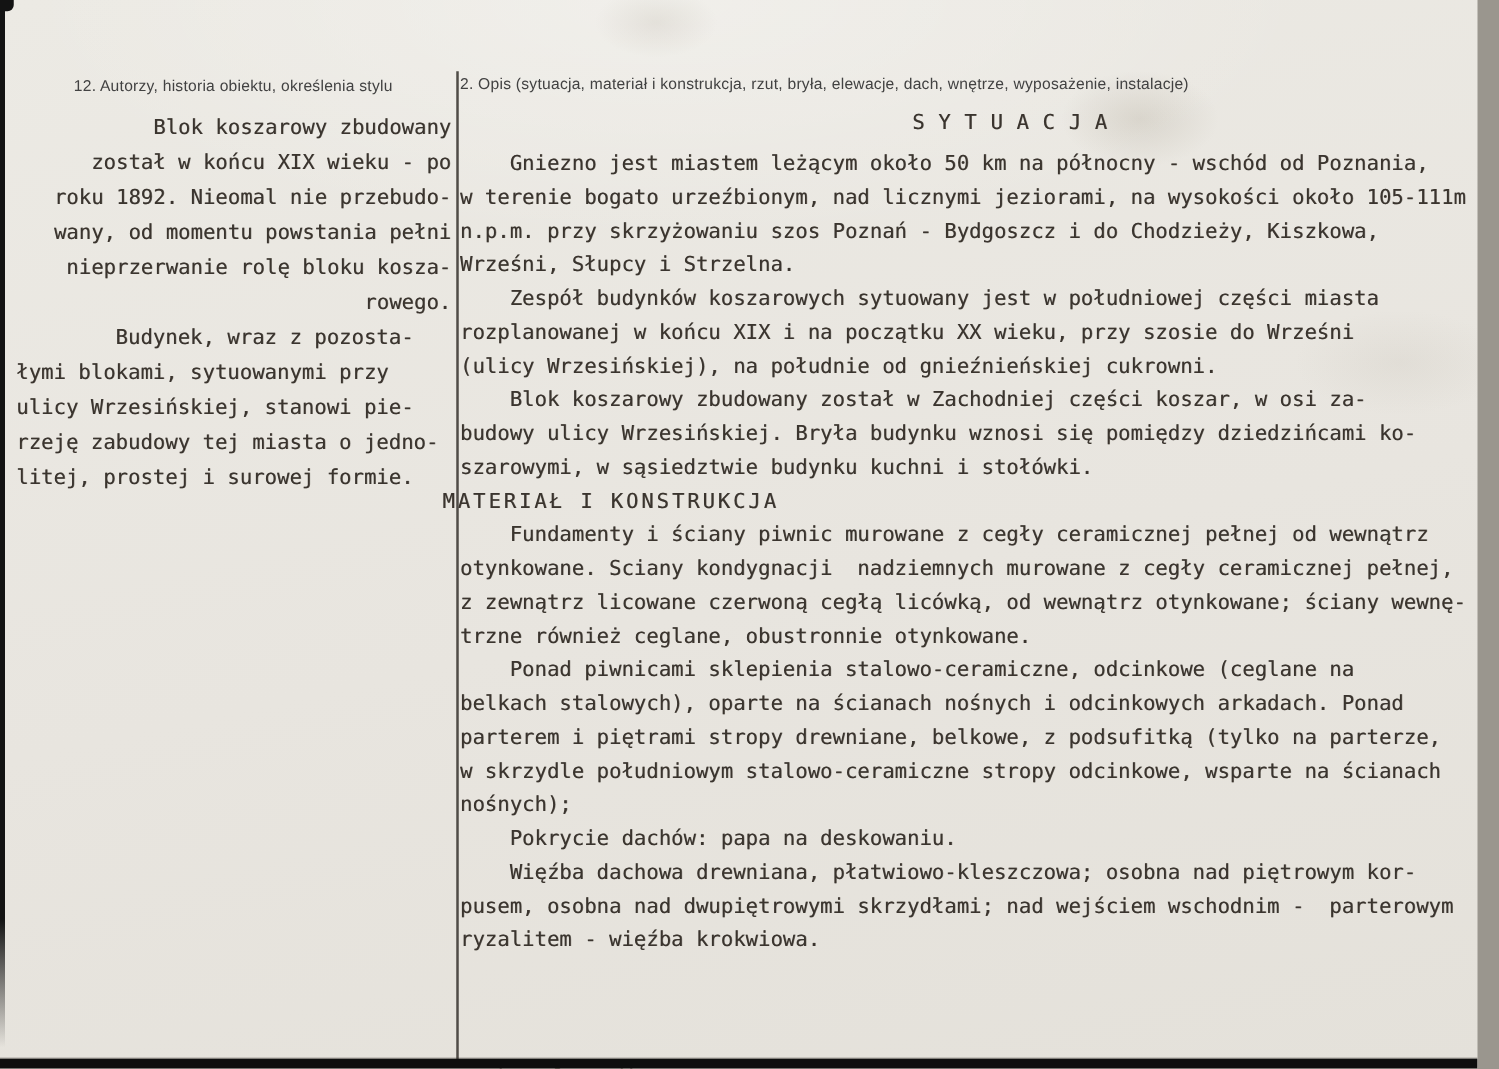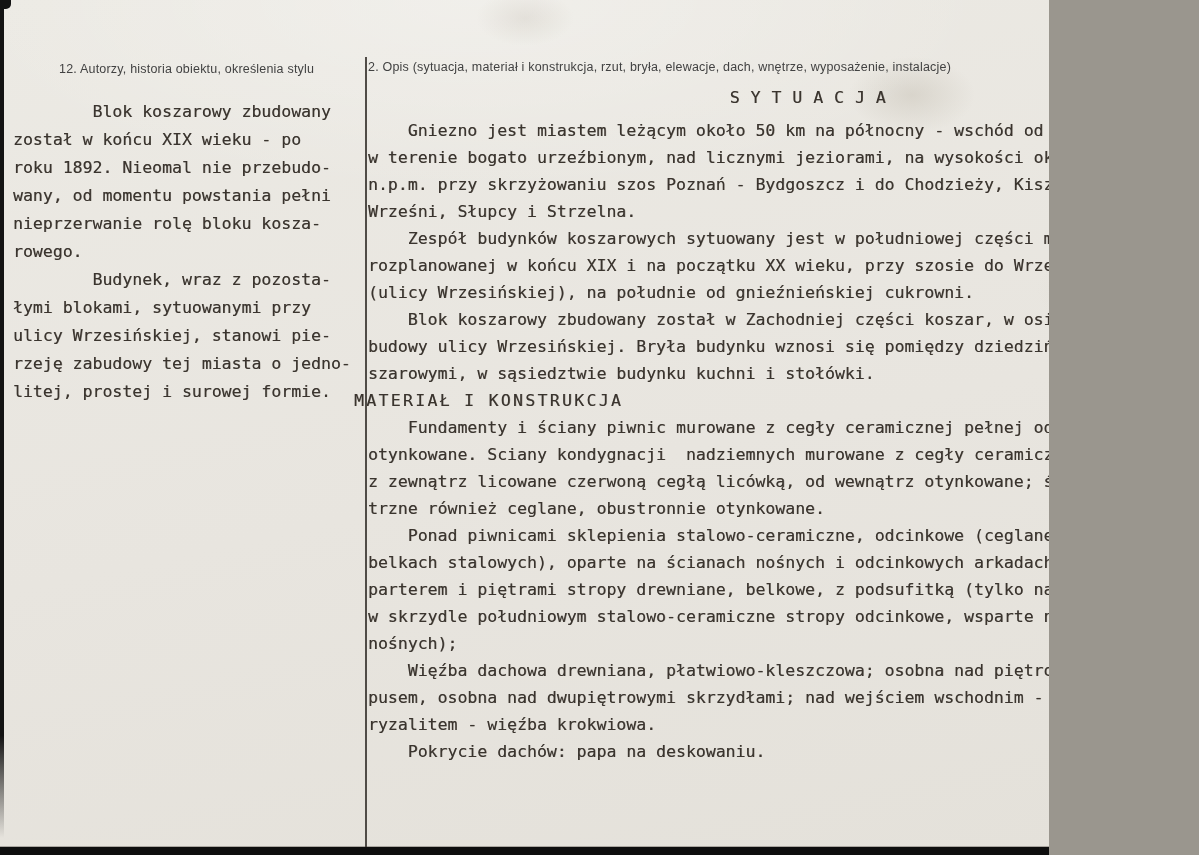--- a/index.html
+++ b/index.html
@@ -1,18 +1,18 @@
 <!DOCTYPE html>
 <html><head>
 <meta charset="utf-8">
 <style>
   html,body{margin:0;padding:0;background:#9a968e;}
   .page{
     position:relative;
-    width:1049px;height:855px;
+    width:1182px;height:855px;
     overflow:hidden;
     background:
       radial-gradient(90px 55px at 912px 95px, rgba(172,164,148,0.28), transparent 70%),
       radial-gradient(70px 40px at 525px 18px, rgba(178,170,156,0.20), transparent 70%),
       radial-gradient(120px 60px at 1120px 290px, rgba(170,162,148,0.12), transparent 70%),
       radial-gradient(700px 260px at 45% 0%, rgba(255,255,255,0.28), transparent 75%),
       linear-gradient(168deg, #eceae4 0%, #e8e5df 55%, #e4e1da 100%);
     font-family:"DejaVu Sans Mono", monospace;
     color:#3a342e;
   }
@@ -33,21 +33,21 @@
   .tw{
     font-family:"DejaVu Sans Mono", monospace;
     font-size:16.5px;
     white-space:pre;
     color:#3a342e;
     text-shadow:0.4px 0 0 rgba(58,52,46,0.55);
   }
   .col-left{position:absolute;left:13px;top:62px;width:348px;z-index:1;}
   .col-left .field-label{padding-left:46px;}
   .col-left .tw{line-height:28px;}
-  .col-left .para-first{margin-top:21px;}
+  .col-left .para-first{margin-top:11px;text-align:right;}
 
   .col-right{position:absolute;left:368px;top:60px;width:828px;z-index:1;}
   .col-right .tw{line-height:27px;}
   .heading-situation{
     text-align:center;letter-spacing:0.5px;line-height:24px;margin-top:9px;
     transform:translateX(26px);
   }
   .heading-material{
     text-align:left;letter-spacing:2.3px;line-height:27px;
     transform:translateX(-14px);
@@ -107,21 +107,21 @@
 
     <div class="tw">    Fundamenty i ściany piwnic murowane z cegły ceramicznej pełnej od wewnątrz
 otynkowane. Sciany kondygnacji  nadziemnych murowane z cegły ceramicznej pełnej,
 z zewnątrz licowane czerwoną cegłą licówką, od wewnątrz otynkowane; ściany wewnę-
 trzne również ceglane, obustronnie otynkowane.</div>
     <div class="tw">    Ponad piwnicami sklepienia stalowo-ceramiczne, odcinkowe (ceglane na
 belkach stalowych), oparte na ścianach nośnych i odcinkowych arkadach. Ponad
 parterem i piętrami stropy drewniane, belkowe, z podsufitką (tylko na parterze,
 w skrzydle południowym stalowo-ceramiczne stropy odcinkowe, wsparte na ścianach
 nośnych);</div>
+    <div class="tw">    Pokrycie dachów: papa na deskowaniu.</div>
     <div class="tw">    Więźba dachowa drewniana, płatwiowo-kleszczowa; osobna nad piętrowym kor-
 pusem, osobna nad dwupiętrowymi skrzydłami; nad wejściem wschodnim -  parterowym
 ryzalitem - więźba krokwiowa.</div>
-    <div class="tw">    Pokrycie dachów: papa na deskowaniu.</div>
   </div>
 
   <div class="tw continuation-note">c.d. Załącznik Nr 1</div>
 
 </div>
 
 </body></html>

